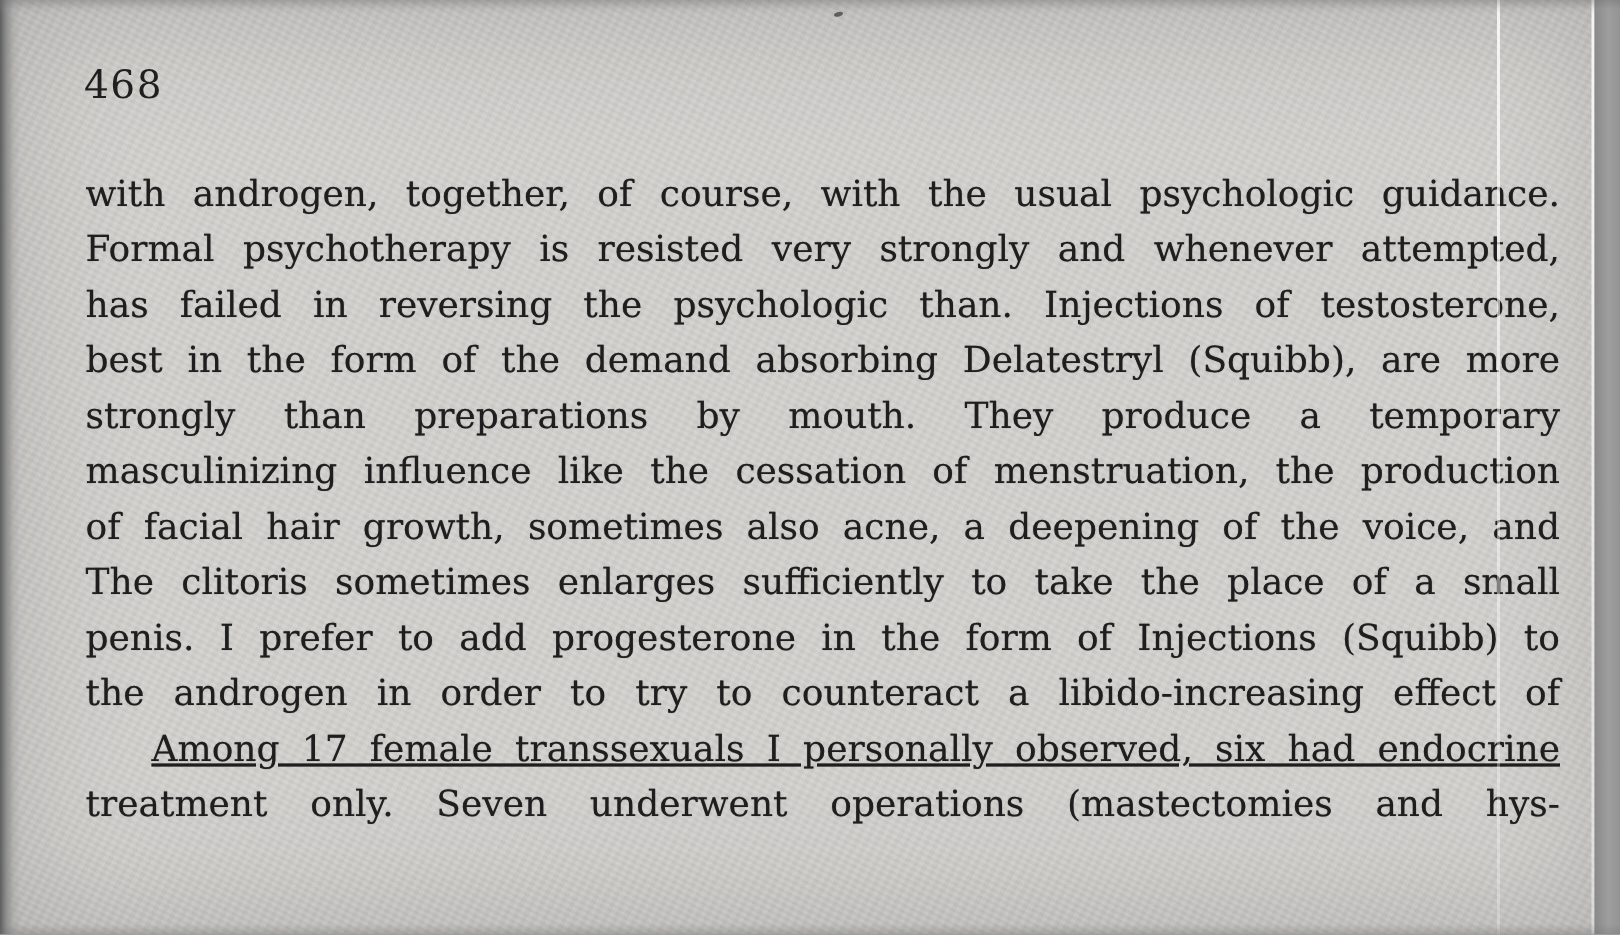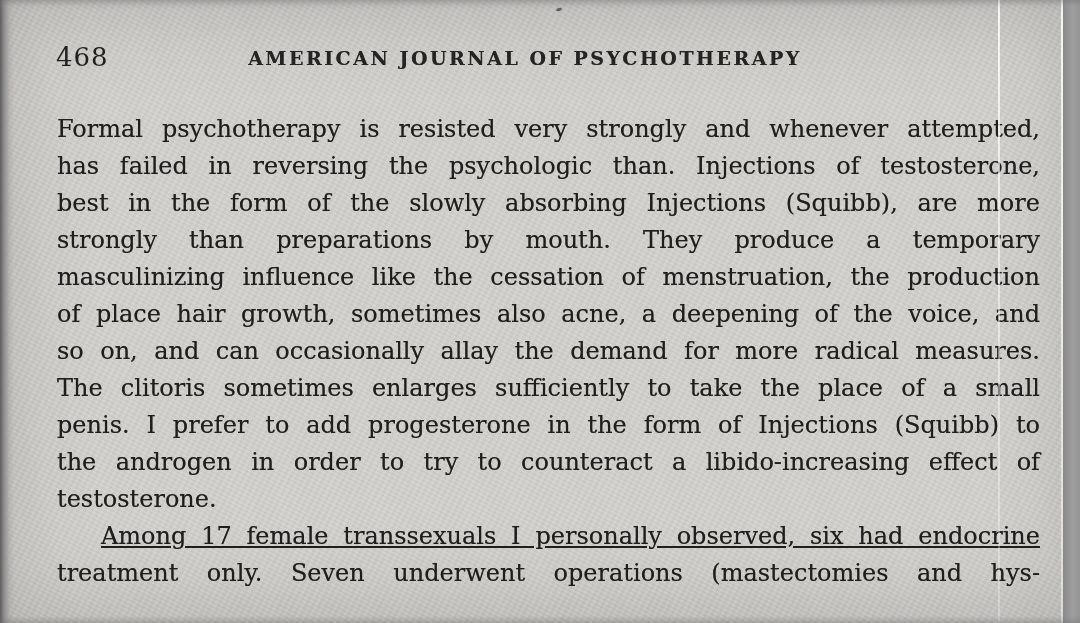--- a/index.html
+++ b/index.html
@@ -90,34 +90,32 @@
 </style>
 </head>
 <body>
 
 <div class="page">
 
   <div class="grain"></div>
 
   <span class="page-number">468</span>
 
-  <div class="running-head">AMERICAN JOURNAL OF PSYCHOTHERAPY</div>
 
   <div class="body-text">
+    <div class="text-line">with androgen, together, of course, with the usual psychologic guidance.</div>
     <div class="text-line">Formal psychotherapy is resisted very strongly and whenever attempted,</div>
     <div class="text-line">has failed in reversing the psychologic than.  Injections of testosterone,</div>
-    <div class="text-line">best in the form of the slowly absorbing Injections (Squibb), are more</div>
+    <div class="text-line">best in the form of the demand absorbing Delatestryl (Squibb), are more</div>
     <div class="text-line">strongly than preparations by mouth.  They produce a temporary</div>
     <div class="text-line">masculinizing influence like the cessation of menstruation, the production</div>
-    <div class="text-line">of place hair growth, sometimes also acne, a deepening of the voice, and</div>
-    <div class="text-line">so on, and can occasionally allay the demand for more radical measures.</div>
+    <div class="text-line">of facial hair growth, sometimes also acne, a deepening of the voice, and</div>
     <div class="text-line">The clitoris sometimes enlarges sufficiently to take the place of a small</div>
     <div class="text-line">penis.  I prefer to add progesterone in the form of Injections (Squibb) to</div>
     <div class="text-line">the androgen in order to try to counteract a libido-increasing effect of</div>
-    <div class="text-line para-end">testosterone.</div>
     <div class="text-line indent">Among 17 female transsexuals I personally observed, six had endocrine</div>
     <div class="text-line">treatment only.  Seven underwent operations (mastectomies and hys-</div>
   </div>
 
   <div class="dust-speck"></div>
   <div class="crease-line"></div>
   <div class="page-edge-highlight"></div>
   <div class="edge-right-band"></div>
   <div class="edge-left"></div>
   <div class="edge-top"></div>

